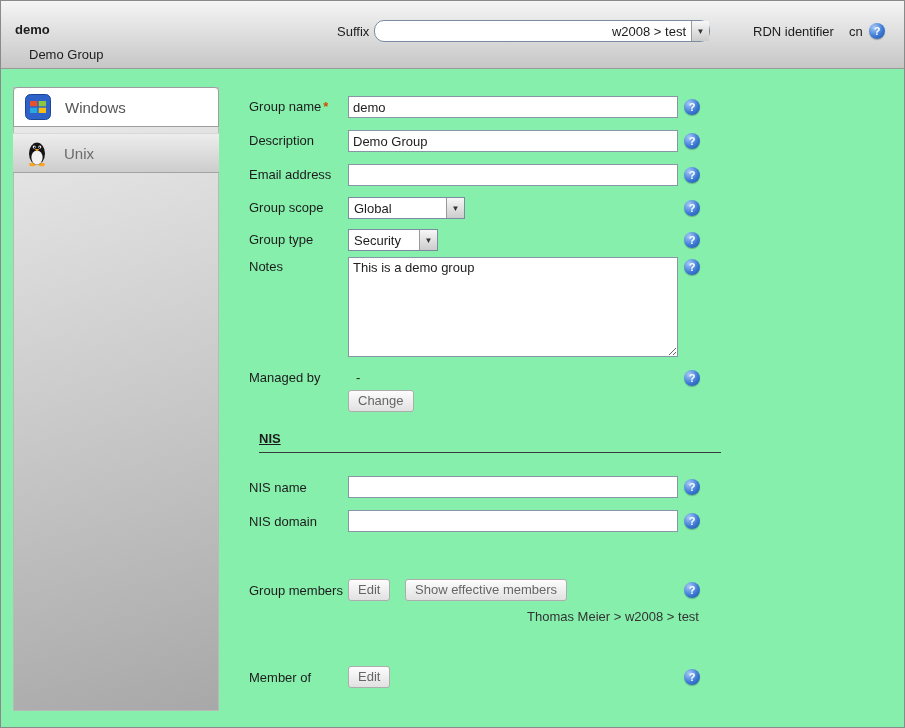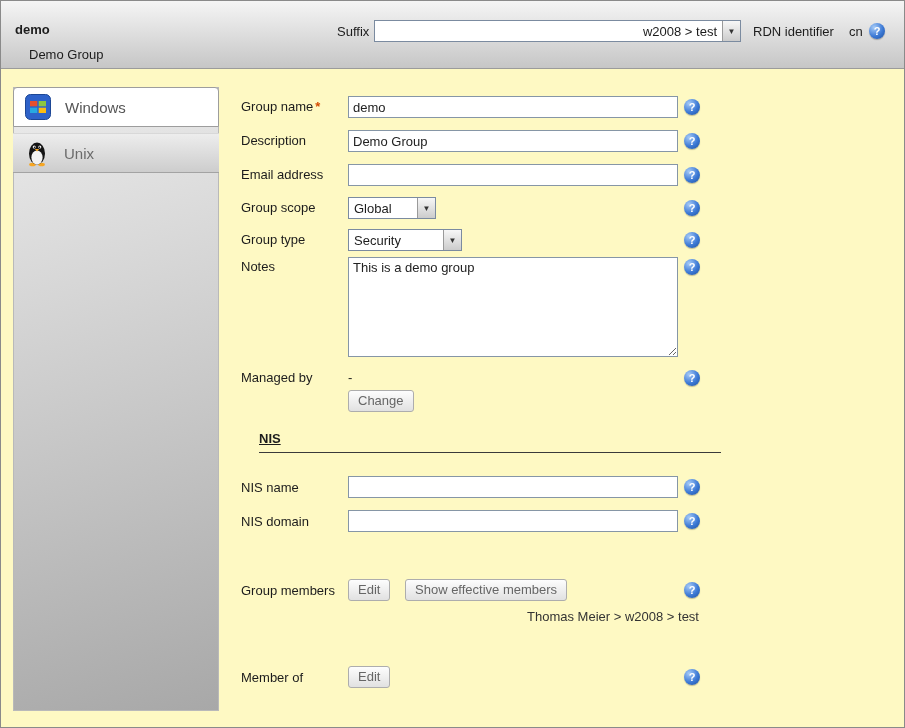--- a/index.html
+++ b/index.html
@@ -1,17 +1,17 @@
 <!DOCTYPE html>
 <html><head>
 <meta charset="utf-8">
 <style>
   html,body{margin:0;padding:0;background:#fff;}
   body{font-family:"Liberation Sans","DejaVu Sans",sans-serif;font-size:13px;color:#1c1c1c;}
-  #app{position:relative;width:905px;height:728px;background:#fef9c3;border:1px solid #8a8a8a;box-sizing:border-box;overflow:hidden;}
+  #app{position:relative;width:905px;height:728px;background:#86efac;border:1px solid #8a8a8a;box-sizing:border-box;overflow:hidden;}
 
   
   .header{position:absolute;top:0;left:0;right:0;height:67px;
     background:linear-gradient(#f5f5f5,#c6c6c6);border-bottom:1px solid #9b9b9b;}
   .title{position:absolute;left:14px;top:21px;font-weight:bold;}
   .subtitle{position:absolute;left:28px;top:46px;}
   .suffix-label{position:absolute;left:336px;top:23px;}
   .rdn-label{position:absolute;left:752px;top:23px;}
   .rdn-value{position:absolute;left:848px;top:23px;}
 
@@ -23,21 +23,21 @@
   .fsel .arr{width:17px;align-self:stretch;background:linear-gradient(#f7f7f7,#cccccc);
     border-left:1px solid #9a9a9a;display:flex;align-items:center;justify-content:center;
     font-size:8px;color:#333;}
 
   
   .help{position:absolute;width:16px;height:16px;border-radius:50%;
     background:radial-gradient(circle at 32% 28%, #a6cbf7, #3d7ad6 55%, #1c4f9e);
     color:#fff;font-weight:bold;font-size:11px;line-height:16px;text-align:center;cursor:pointer;
     box-shadow:0 1px 1px rgba(0,0,0,.25);}
 
-  .lbl{position:absolute;color:#1c1c1c;}
+  .lbl{position:absolute;color:#1c1c1c;margin-left:8px;}
   .req{color:#d44a00;font-weight:bold;margin-left:2px;}
 
   .tin{position:absolute;width:330px;height:22px;box-sizing:border-box;border:1px solid #8696a6;
     background:#fff;font-family:"Liberation Sans","DejaVu Sans",sans-serif;font-size:13px;
     padding:0 4px;color:#222;}
   .tarea{position:absolute;width:330px;height:100px;box-sizing:border-box;border:1px solid #8696a6;
     background:#fff;font-family:"Liberation Sans","DejaVu Sans",sans-serif;font-size:13px;
     padding:2px 4px;color:#222;resize:both;}
 
   .btn{position:absolute;background:linear-gradient(#fdfdfd,#e1e1e1);border:1px solid #adadad;
@@ -63,21 +63,21 @@
 </head>
 <body>
 
 <div id="app">
 
   <div class="header">
     <div class="title">demo</div>
     <div class="subtitle">Demo Group</div>
 
     <div class="suffix-label">Suffix</div>
-    <div class="fsel" style="left:373px;top:19px;width:367px;">
+    <div class="fsel" style="left:373px;top:19px;width:336px;border-radius:10px;">
       <span class="txt right">w2008 &gt; test</span>
       <span class="arr">▼</span>
     </div>
 
     <div class="rdn-label">RDN identifier</div>
     <div class="rdn-value">cn</div>
     <div class="help" style="left:868px;top:22px;">?</div>
   </div>
 
   <div class="side-panel"></div>
@@ -120,28 +120,28 @@
 
   <div class="lbl" style="left:240px;top:132px;">Description</div>
   <input class="tin" style="left: 347px; top: 129px;" value="Demo Group">
   <div class="help" style="left:683px;top:132px;">?</div>
 
   <div class="lbl" style="left:240px;top:166px;">Email address</div>
   <input class="tin" style="left: 347px; top: 163px;" value="">
   <div class="help" style="left:683px;top:166px;">?</div>
 
   <div class="lbl" style="left:240px;top:199px;">Group scope</div>
-  <div class="fsel" style="left:347px;top:196px;width:88px;">
+  <div class="fsel" style="left:347px;top:196px;width:117px;">
     <span class="txt">Global</span>
     <span class="arr">▼</span>
   </div>
   <div class="help" style="left:683px;top:199px;">?</div>
 
   <div class="lbl" style="left:240px;top:231px;">Group type</div>
-  <div class="fsel" style="left:347px;top:228px;width:114px;">
+  <div class="fsel" style="left:347px;top:228px;width:90px;">
     <span class="txt">Security</span>
     <span class="arr">▼</span>
   </div>
   <div class="help" style="left:683px;top:231px;">?</div>
 
   <div class="lbl" style="left:240px;top:258px;">Notes</div>
   <textarea class="tarea" style="left: 347px; top: 256px;">This is a demo group</textarea>
   <div class="help" style="left:683px;top:258px;">?</div>
 
   <div class="lbl" style="left:240px;top:369px;">Managed by</div>

